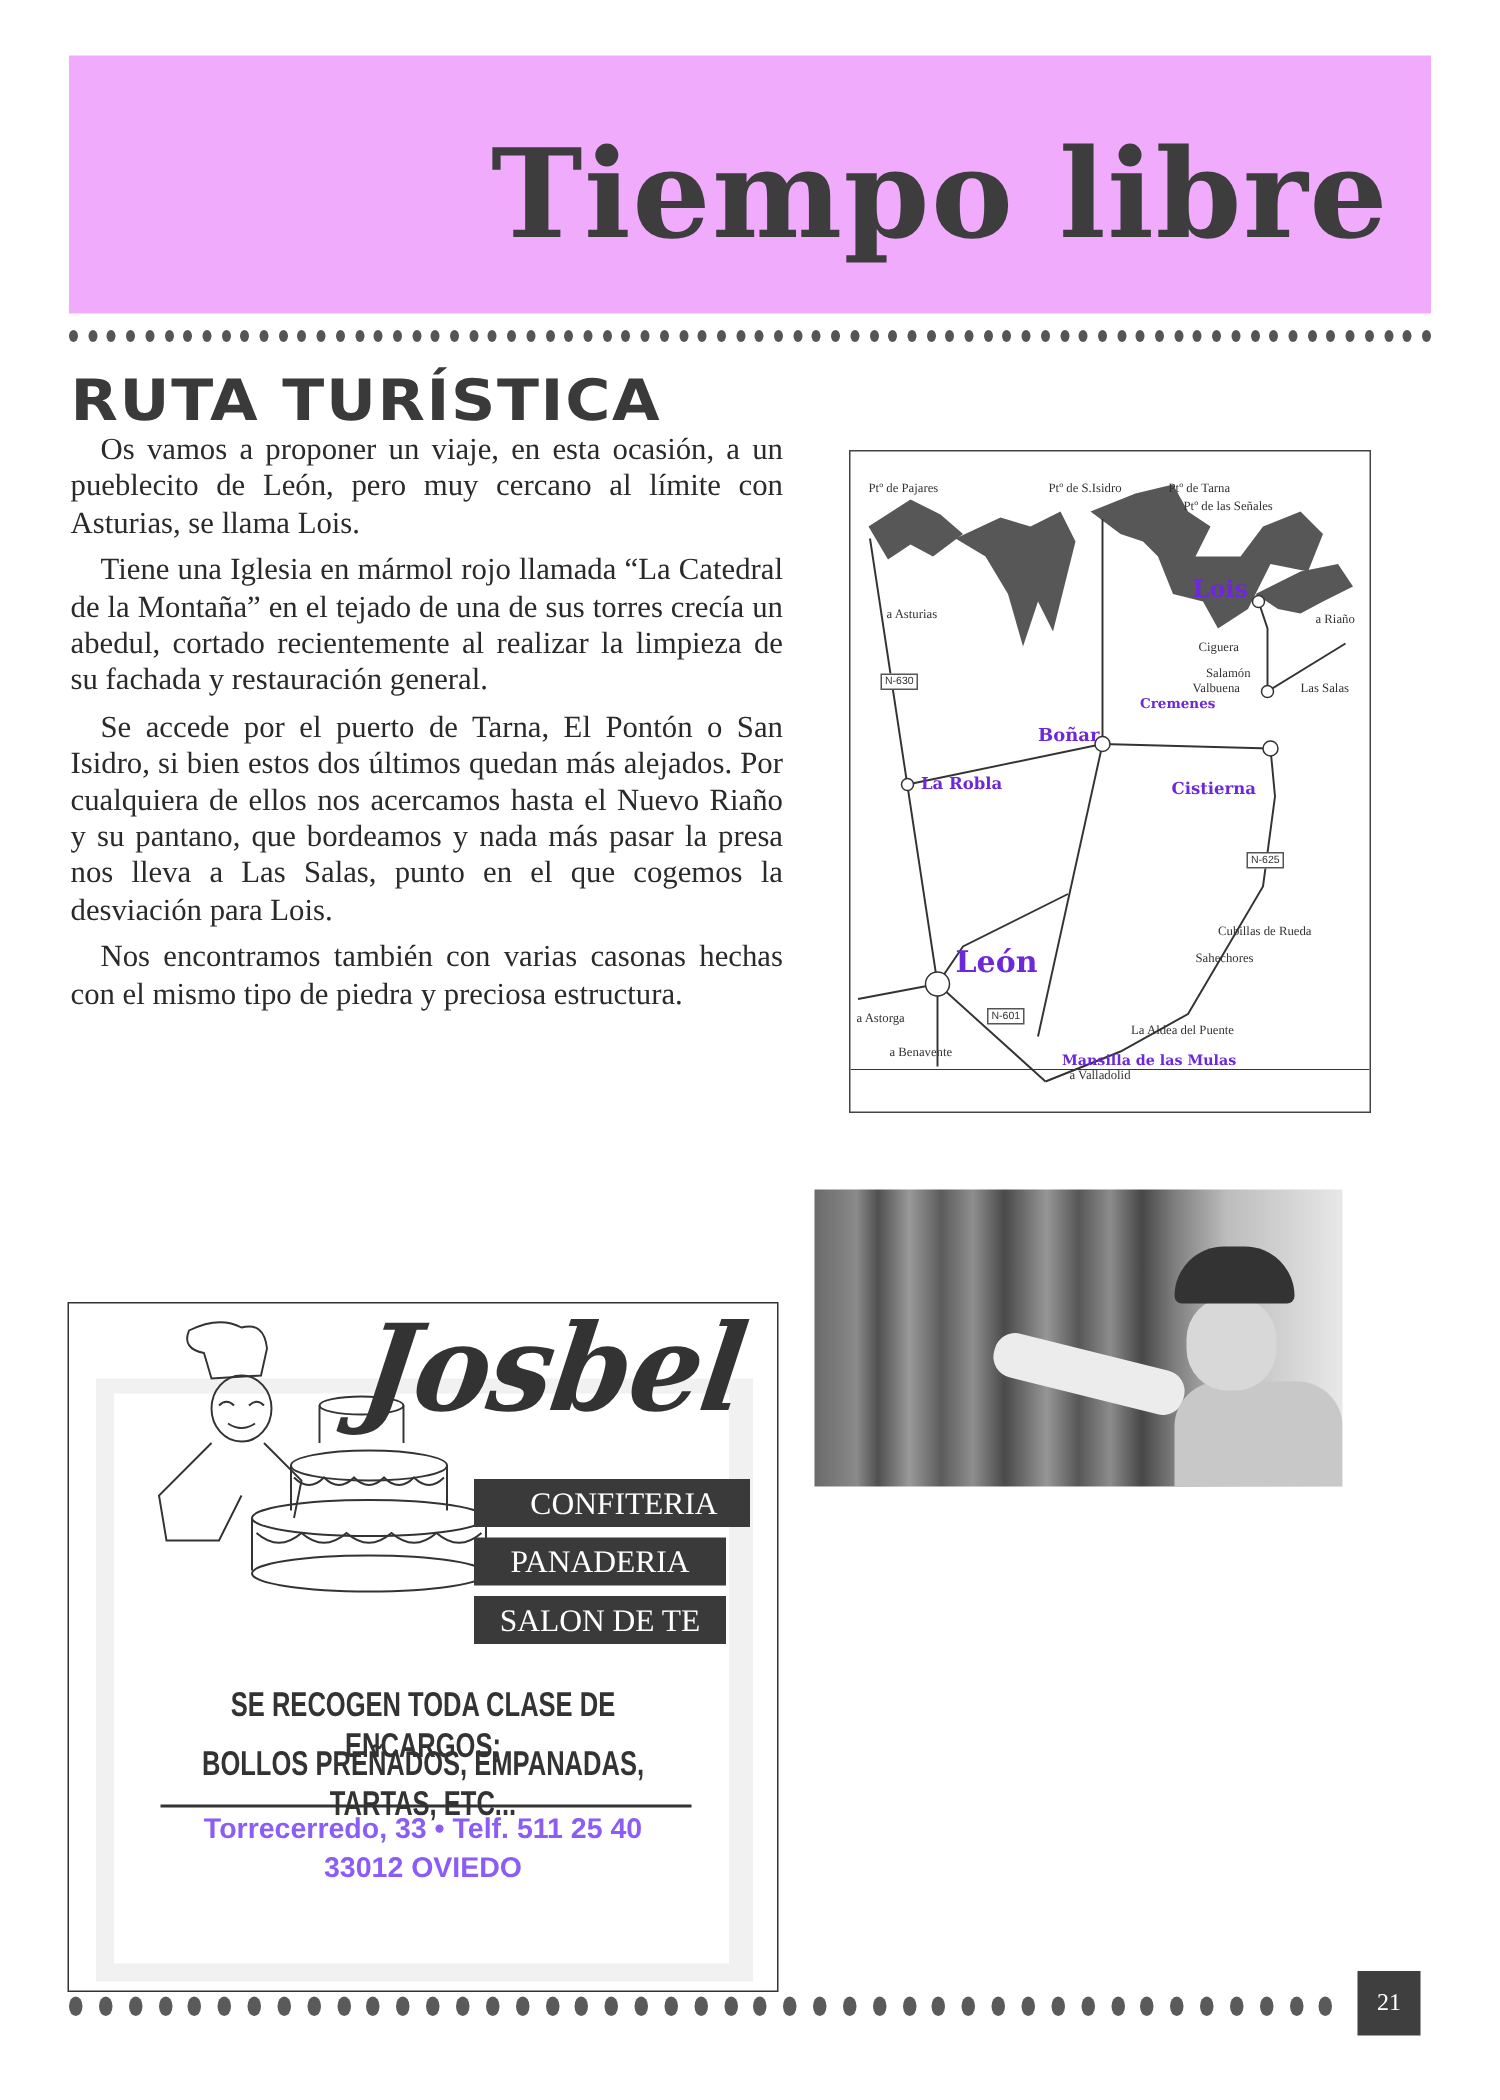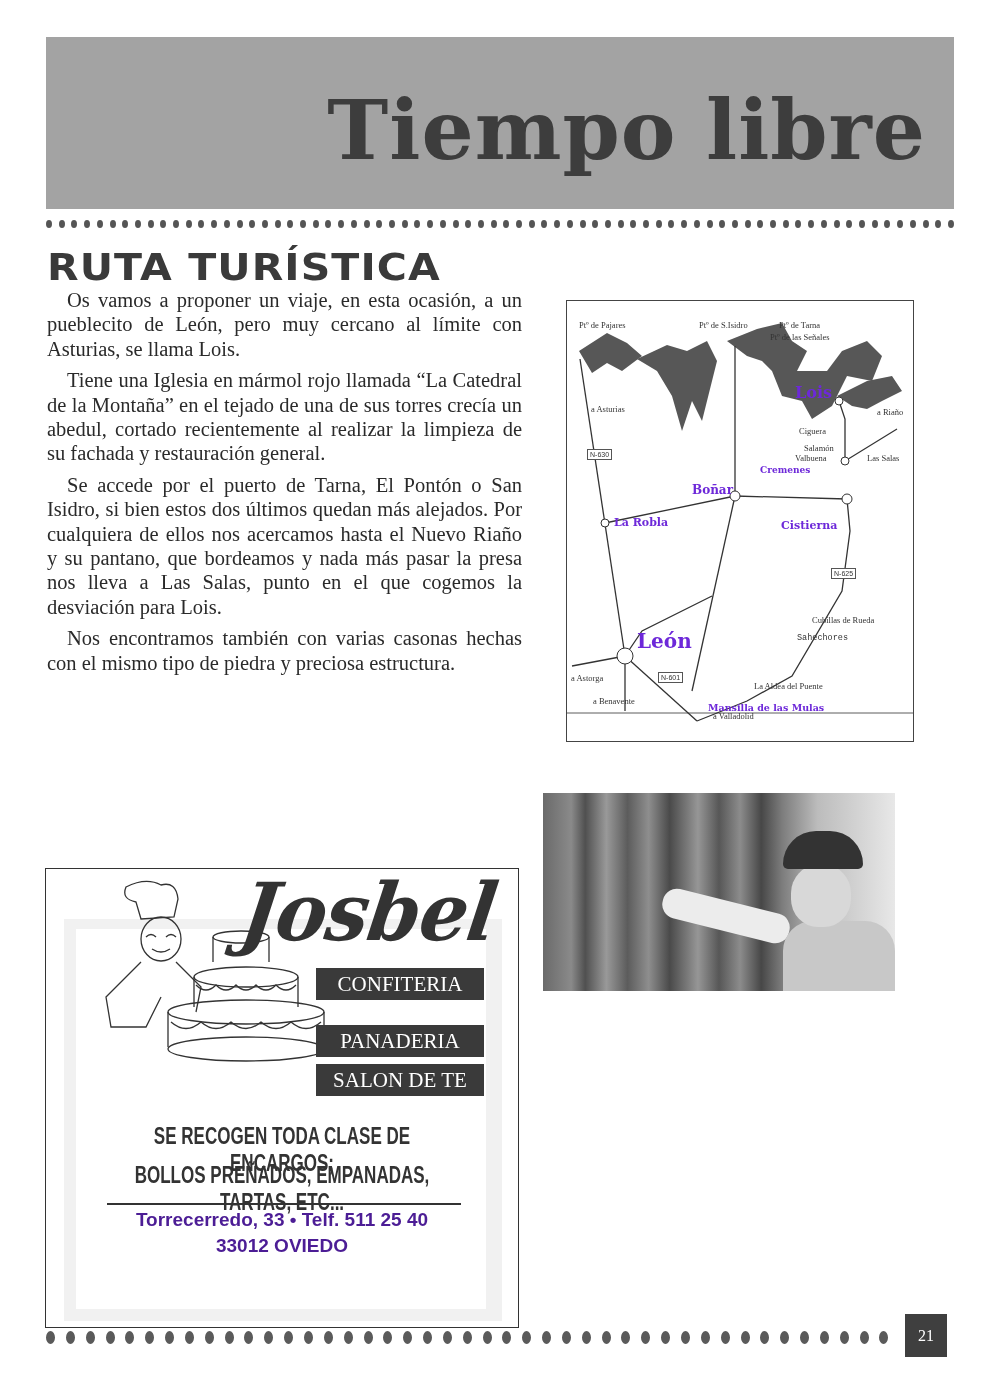--- a/index.html
+++ b/index.html
@@ -2,21 +2,21 @@
 <html><head>
 <meta charset="utf-8">
 <style>
   html, body { margin: 0; padding: 0; }
   body {
     width: 1000px; height: 1400px; background: #ffffff; position: relative; overflow: hidden;
     font-family: "Liberation Serif", serif; color: #2b2b2b;
   }
   .banner {
     position: absolute; left: 46px; top: 37px; width: 908px; height: 172px;
-    background: #a3a3a3;
+    background: #f0abfc;
   }
   .banner-title {
     position: absolute; right: 28px; top: 52px;
     font-family: "DejaVu Serif", serif; font-weight: bold; font-size: 82px;
     color: #3d3d3d; letter-spacing: 1px; line-height: 1;
   }
   .dotrow {
     position: absolute; left: 46px; height: 12px; display: flex; align-items: center;
     justify-content: space-between;
   }
@@ -98,21 +98,21 @@
   .ad-line {
     position: absolute; left: 0; width: 472px; text-align: center;
     font-family: "Liberation Sans", sans-serif; font-weight: bold; color: #333;
     font-size: 23px; transform: scaleX(0.74); transform-origin: center;
   }
   .ad-rule {
     position: absolute; left: 62px; top: 1238px; width: 354px; height: 2px; background: #333;
   }
   .ad-contact {
     position: absolute; left: 0; width: 472px; text-align: center;
-    font-family: "Liberation Sans", sans-serif; font-weight: bold; color: #4c1d95; font-size: 19px;
+    font-family: "Liberation Sans", sans-serif; font-weight: bold; color: #8b5cf6; font-size: 19px;
   }
   .chef-art { position: absolute; left: 40px; top: 8px; }
   .page-num {
     position: absolute; left: 905px; top: 1314px; width: 42px; height: 43px;
     background: #3f3f3f; color: #fff; font-family: "Liberation Serif", serif;
     font-size: 16px; text-align: center; line-height: 43px;
   }
 </style>
 </head>
 <body>
@@ -234,42 +234,42 @@
       <circle cx="280" cy="198" r="5"></circle>
       <circle cx="38" cy="222" r="4"></circle>
       <circle cx="58" cy="355" r="8"></circle>
       <circle cx="278" cy="160" r="4"></circle>
       <circle cx="272" cy="100" r="4"></circle>
     </g>
   </svg>
   <span class="map-label" style="left:12px;top:19px;">Ptº de Pajares</span>
   <span class="map-label" style="left:132px;top:19px;">Ptº de S.Isidro</span>
   <span class="map-label" style="left:212px;top:19px;">Ptº de Tarna</span>
-  <span class="map-label" style="left:203px;top:31px;">Ptº de las Señales</span>
+  <span class="map-label" style="left:222px;top:31px;">Ptº de las Señales</span>
   <span class="map-label" style="left:24px;top:103px;">a Asturias</span>
   <span class="map-label" style="left:310px;top:106px;">a Riaño</span>
   <span class="map-label" style="left:300px;top:152px;">Las Salas</span>
   <span class="map-label" style="left:4px;top:372px;">a Astorga</span>
   <span class="map-label" style="left:26px;top:395px;text-align:right;">a Benavente</span>
   <span class="map-label" style="left:146px;top:394px;margin-top:16px;">a Valladolid</span>
   <span class="road-sign" style="left:20px;top:148px;">N-630</span>
   <span class="road-sign" style="left:264px;top:267px;">N-625</span>
   <span class="road-sign" style="left:91px;top:371px;">N-601</span>
   <span class="map-town" style="left:228px;top:82px;font-size:16px;">Lois</span>
   <span class="map-town" style="left:125px;top:182px;font-size:12px;">Boñar</span>
   <span class="map-town" style="left:193px;top:164px;font-size:9px;">Cremenes</span>
   <span class="map-town" style="left:47px;top:215px;font-size:11px;">La Robla</span>
   <span class="map-town" style="left:214px;top:218px;font-size:11px;">Cistierna</span>
   <span class="map-town" style="left:70px;top:328px;font-size:20px;">León</span>
   <span class="map-town" style="left:141px;top:401px;font-size:9.5px;">Mansilla de las Mulas</span>
   <span class="map-label" style="left:232px;top:125px;">Ciguera</span>
   <span class="map-label" style="left:237px;top:142px;">Salamón</span>
   <span class="map-label" style="left:228px;top:152px;">Valbuena</span>
   <span class="map-label" style="left:245px;top:314px;">Cubillas de Rueda</span>
-  <span class="map-label" style="left:230px;top:332px;font-family:Liberation Mono, monospace;">Sahechores</span>
+  <span class="map-label" style="left:230px;top:332px;">Sahechores</span>
   <span class="map-label" style="left:187px;top:380px;">La Aldea del Puente</span>
 </div>
 
 <div class="photo">
   <div class="arm"></div>
   <div class="body"></div>
   <div class="head"></div>
   <div class="hat"></div>
 </div>
 
@@ -288,21 +288,21 @@
       <ellipse cx="160" cy="100" rx="52" ry="10"></ellipse>
       <path d="M108 100 L108 130 M212 100 L212 130"></path>
       <ellipse cx="160" cy="135" rx="78" ry="12"></ellipse>
       <path d="M82 135 L82 170 M238 135 L238 170"></path>
       <ellipse cx="160" cy="172" rx="78" ry="12"></ellipse>
       <path d="M110 108 Q120 118 130 108 Q140 118 150 108 Q160 118 170 108 Q180 118 190 108 Q200 118 210 108"></path>
       <path d="M85 145 Q100 158 115 145 Q130 158 145 145 Q160 158 175 145 Q190 158 205 145 Q220 158 235 145"></path>
     </g>
   </svg>
   <div class="ad-brand">Josbel</div>
-  <div class="ad-service" style="top:99px;">CONFITERIA</div>
+  <div class="ad-service" style="top:117px;padding-left:16px;">CONFITERIA</div>
   <div class="ad-service" style="top:156px;">PANADERIA</div>
   <div class="ad-service" style="top:195px;">SALON DE TE</div>
   <div class="ad-line" style="top:254px;">SE RECOGEN TODA CLASE DE ENCARGOS;</div>
   <div class="ad-line" style="top:293px;">BOLLOS PREÑADOS, EMPANADAS, TARTAS, ETC...</div>
   <div class="ad-contact" style="top:340px;">Torrecerredo, 33  •  Telf. 511 25 40</div>
   <div class="ad-contact" style="top:366px;">33012 OVIEDO</div>
 </div>
 <div class="ad-rule" style="left:107px;top:1203px;"></div>
 
 <div class="dotrow bottom" id="dots-bottom" style="top:1331px;width:843px;">

